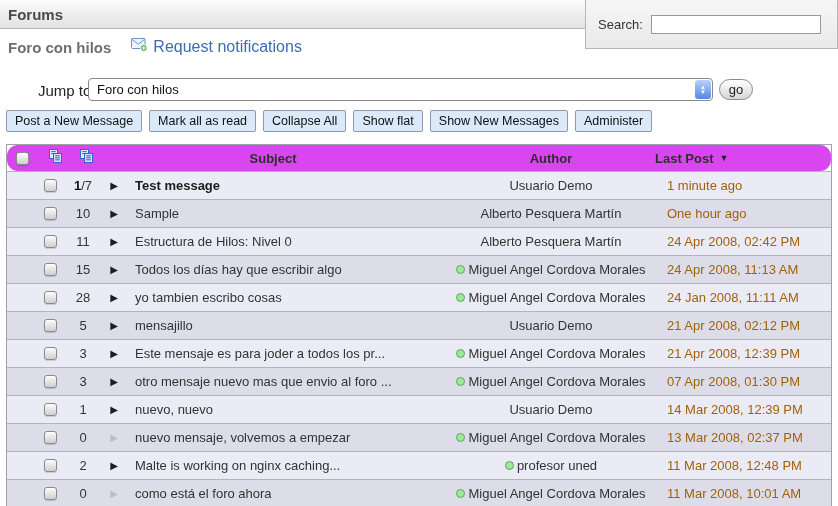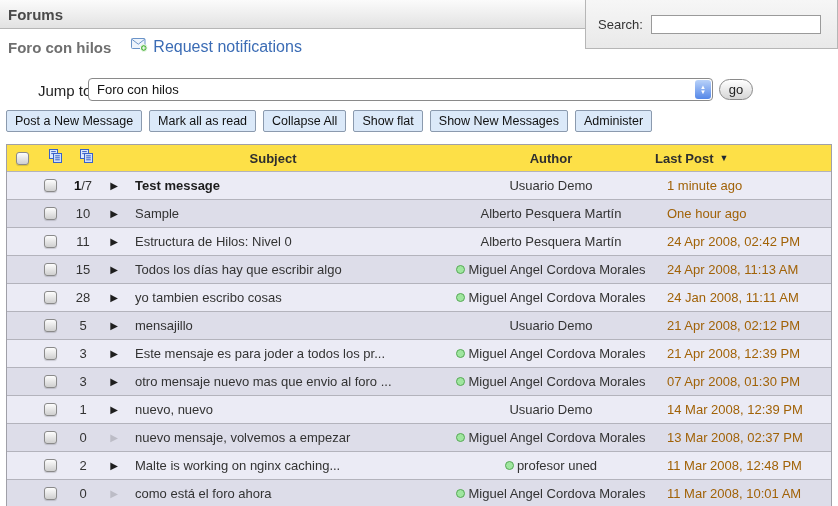--- a/index.html
+++ b/index.html
@@ -44,21 +44,21 @@
 
   
   .toolbar { position:absolute; top:110px; left:6px; display:flex; gap:7px; }
   .tb-btn { height:22px; padding:0 8px; background:#dbe9f9;
     border:1px solid #8b9aae; border-radius:2px;
     font-size:12.5px; color:#111; line-height:20px; cursor:pointer; white-space:nowrap; }
 
   
   .forum-table { position:absolute; top:144px; left:6px; width:826px;
     border:1px solid #a0a0a8; border-bottom:none; }
-  .thead { display:flex; align-items:center; height:26px; background:#fde047; }
+  .thead { display:flex; align-items:center; height:26px; background:#d946ef;border-radius:11px; }
   .trow  { display:flex; align-items:center; height:28px;
     border-top:1px solid #b3b3bc; font-size:13px;padding-left:28px; }
   .trow:nth-child(odd)  { background:#ebebf5; }
   .trow:nth-child(even) { background:#dddde9; }
   .thead .hd { font-weight:bold; color:#2e2e2e; font-size:13px; }
 
   .c-check  { width:30px; display:flex; justify-content:center; }
   .c-count  { width:36px; text-align:center; color:#333; }
   .c-arrow  { width:26px; display:flex; justify-content:center; }
   .c-subject{ flex:1; padding-left:8px; white-space:nowrap; overflow:hidden; }

